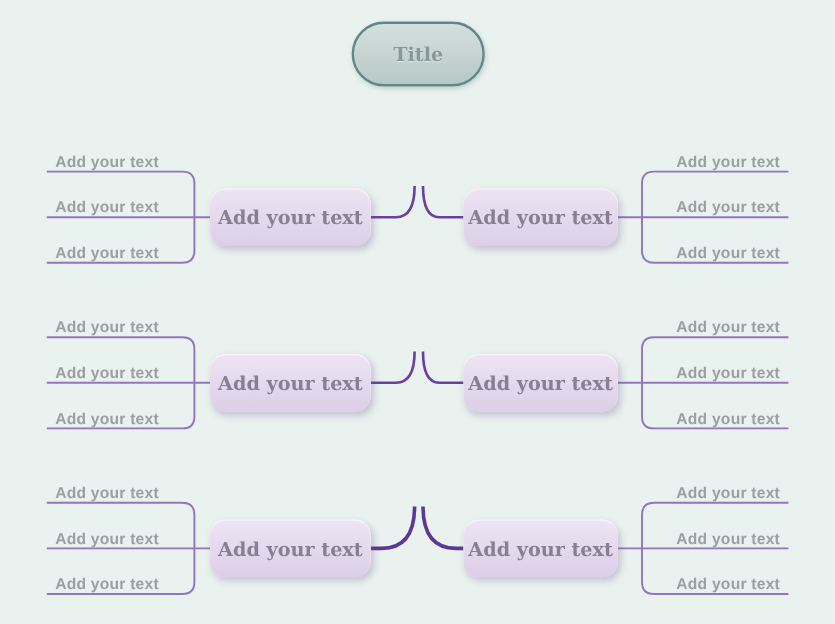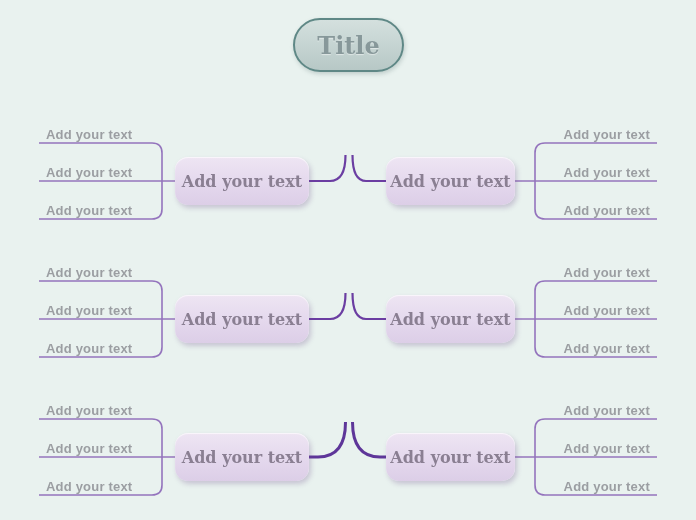--- a/index.html
+++ b/index.html
@@ -23,21 +23,21 @@
     border-radius: 27px;
     background: linear-gradient(180deg, #d4e0de 0%, #c4d3d1 55%, #b7c8c6 100%);
     border: 2px solid #5f8886;
     box-sizing: border-box;
     box-shadow: 1px 2px 4px rgba(70, 100, 100, 0.25);
     display: flex;
     align-items: center;
     justify-content: center;
     font-family: "DejaVu Serif", serif;
     font-weight: bold;
-    font-size: 24px;
+    font-size: 16px;
     color: #87989a;
     text-shadow: 0 1px 1px rgba(255,255,255,0.5);
     cursor: pointer;
   }
   .branch-node {
     position: absolute;
     height: 48px;
     border-radius: 13px;
     background: linear-gradient(180deg, #eee5f3 0%, #e4d8ed 55%, #dccee7 100%);
     box-shadow: 2px 3px 5px rgba(110, 80, 140, 0.28), inset 0 1px 1px rgba(255,255,255,0.7);

